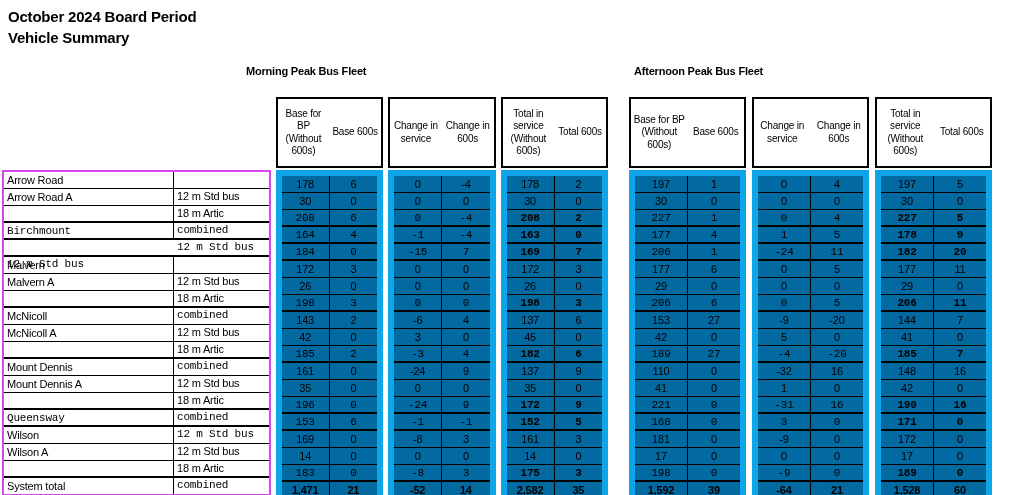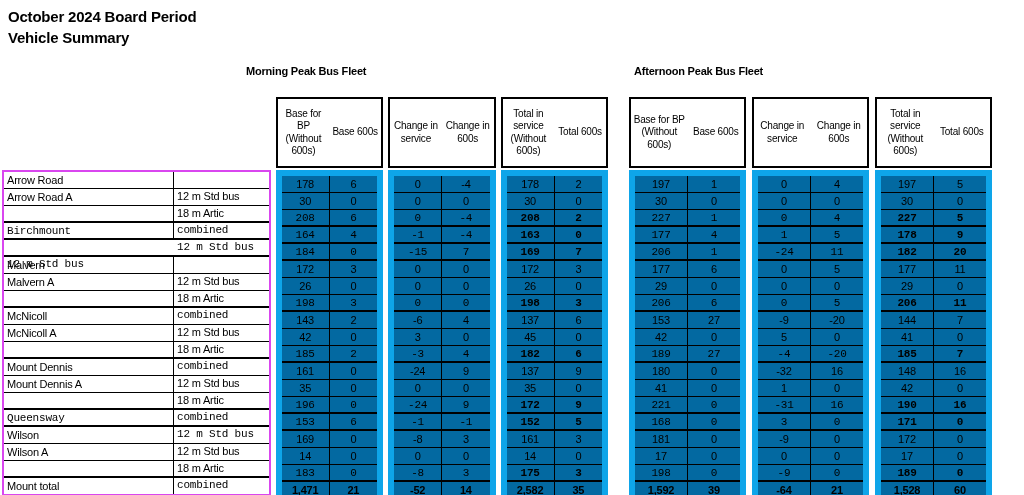--- a/index.html
+++ b/index.html
@@ -152,21 +152,21 @@
         </div>
         <div class="lrow">
           <div class="lcell garage">Wilson A</div>
           <div class="lcell type">18 m Artic</div>
         </div>
         <div class="lrow gend">
           <div class="lcell garage"></div>
           <div class="lcell type">combined</div>
         </div>
         <div class="lrow">
-          <div class="lcell garage">Mount total</div>
+          <div class="lcell garage">System total</div>
           <div class="lcell type"></div>
         </div>
       </div>
       <div class="group">
         <div class="ghead">
           <div class="hcell">Base for BP (Without 600s)</div>
           <div class="hcell">Base 600s</div>
         </div>
         <div class="gbody">
           <div class="rrow">
@@ -465,21 +465,21 @@
           </div>
           <div class="rrow">
             <div class="vcell">42</div>
             <div class="vcell">0</div>
           </div>
           <div class="rrow gend">
             <div class="vcell">189</div>
             <div class="vcell">27</div>
           </div>
           <div class="rrow">
-            <div class="vcell">180</div>
+            <div class="vcell">110</div>
             <div class="vcell">0</div>
           </div>
           <div class="rrow">
             <div class="vcell">41</div>
             <div class="vcell">0</div>
           </div>
           <div class="rrow gend">
             <div class="vcell">221</div>
             <div class="vcell">0</div>
           </div>

